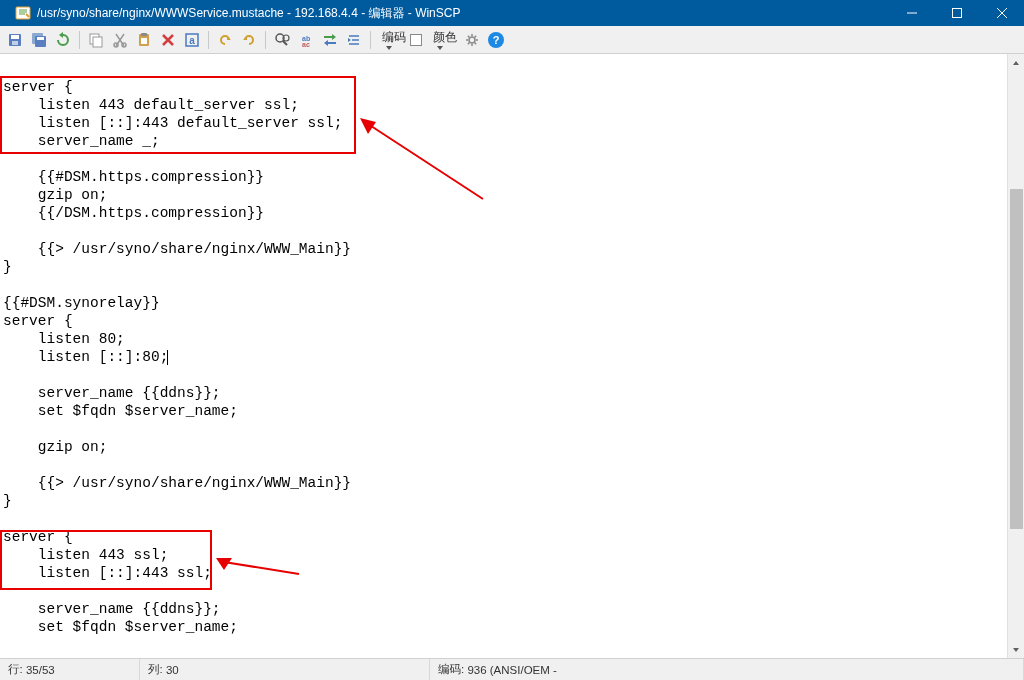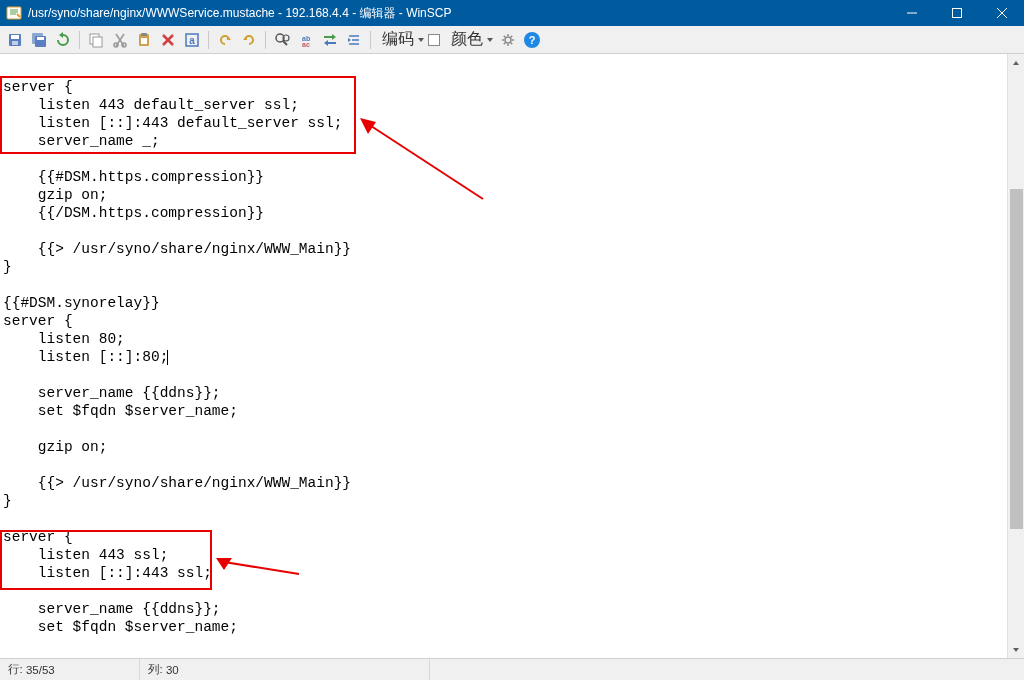--- a/index.html
+++ b/index.html
@@ -3,21 +3,21 @@
   <meta charset="utf-8">
   <style>
     * { margin: 0; padding: 0; box-sizing: border-box; }
     html, body { width: 1024px; height: 680px; overflow: hidden; font-family: "Segoe UI", Tahoma, sans-serif; }
     .titlebar {
       background: #005a9e;
       color: #fff;
       height: 26px;
       display: flex;
       align-items: center;
-      padding-left: 6px;
+      padding-left: 15px;
       font-size: 12px;
     }
     .titlebar .icon {
       width: 16px; height: 16px;
       margin-right: 6px;
       display: flex; align-items: center; justify-content: center;
     }
     .titlebar .title { flex: 1; }
     .titlebar .winbtns { display: flex; height: 100%; }
     .titlebar .winbtn {
@@ -36,24 +36,24 @@
       gap: 2px;
     }
     .tb-btn {
       width: 22px; height: 22px;
       display: flex; align-items: center; justify-content: center;
       cursor: pointer;
       border-radius: 2px;
     }
     .tb-sep { width: 1px; height: 18px; background: #c8c8c8; margin: 0 3px; }
     .tb-drop {
-      display: flex; align-items: center;
+      display: flex; 
       height: 22px; padding: 0 2px 0 6px;
-      font-size: 16px; color: #333;
-      cursor: pointer; border-radius: 2px;
+      font-size: 12px; color: #333;
+      cursor: pointer; border-radius: 2px; flex-direction: column;
     }
     .tb-drop .caret {
       width: 0; height: 0; border-left: 3px solid transparent;
       border-right: 3px solid transparent; border-top: 4px solid #555;
       margin-left: 4px;
     }
     .checkbox {
       width: 12px; height: 12px;
       border: 1px solid #888;
       background: #fff;
@@ -343,13 +343,17 @@
 
 <div class="statusbar">
   <div class="status-cell fixed">
     <span>行:</span>&nbsp;
     <span>35/53</span>
   </div>
   <div class="status-cell" style="width:290px">
     <span>列:</span>&nbsp;
     <span>30</span>
   </div>
+  <div class="status-cell status-flex">
+    <span>编码:</span>&nbsp;
+    <span>936 (ANSI/OEM -</span>
+  </div>
 </div>
 
 </body></html>

